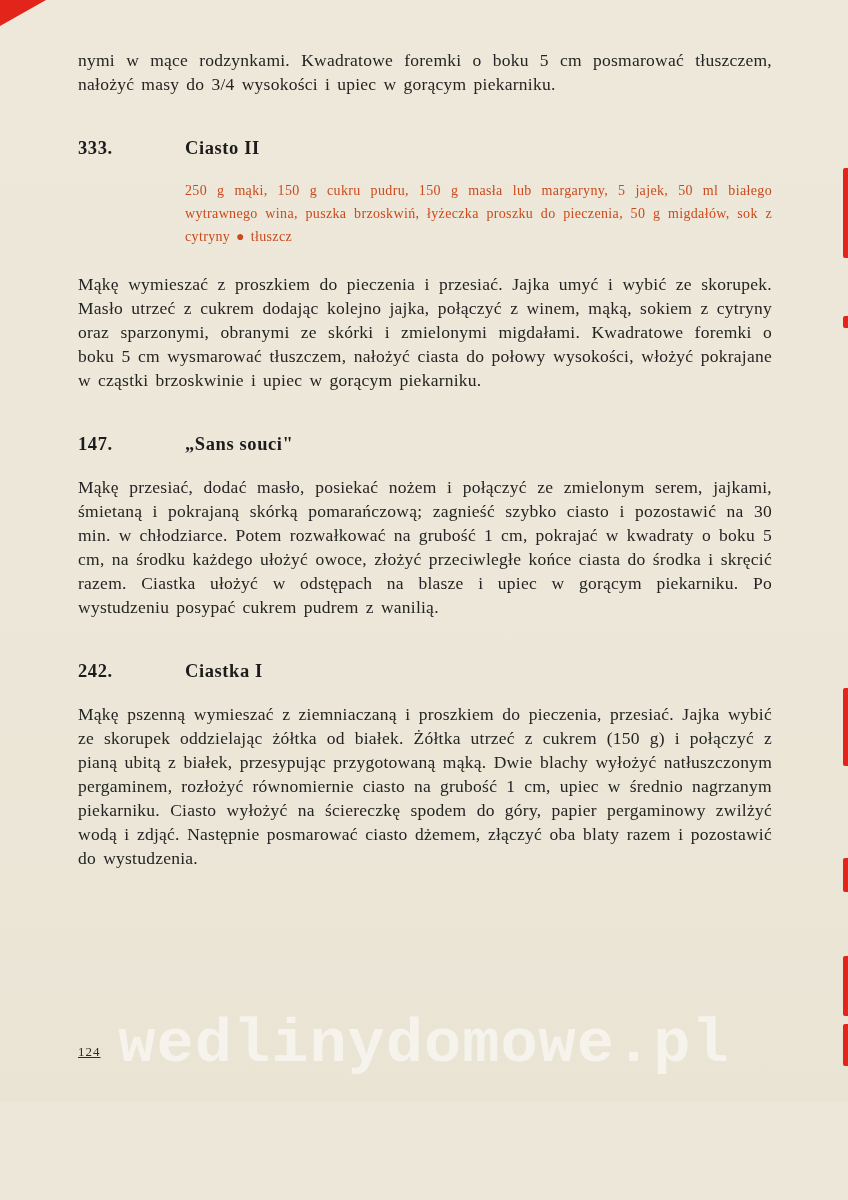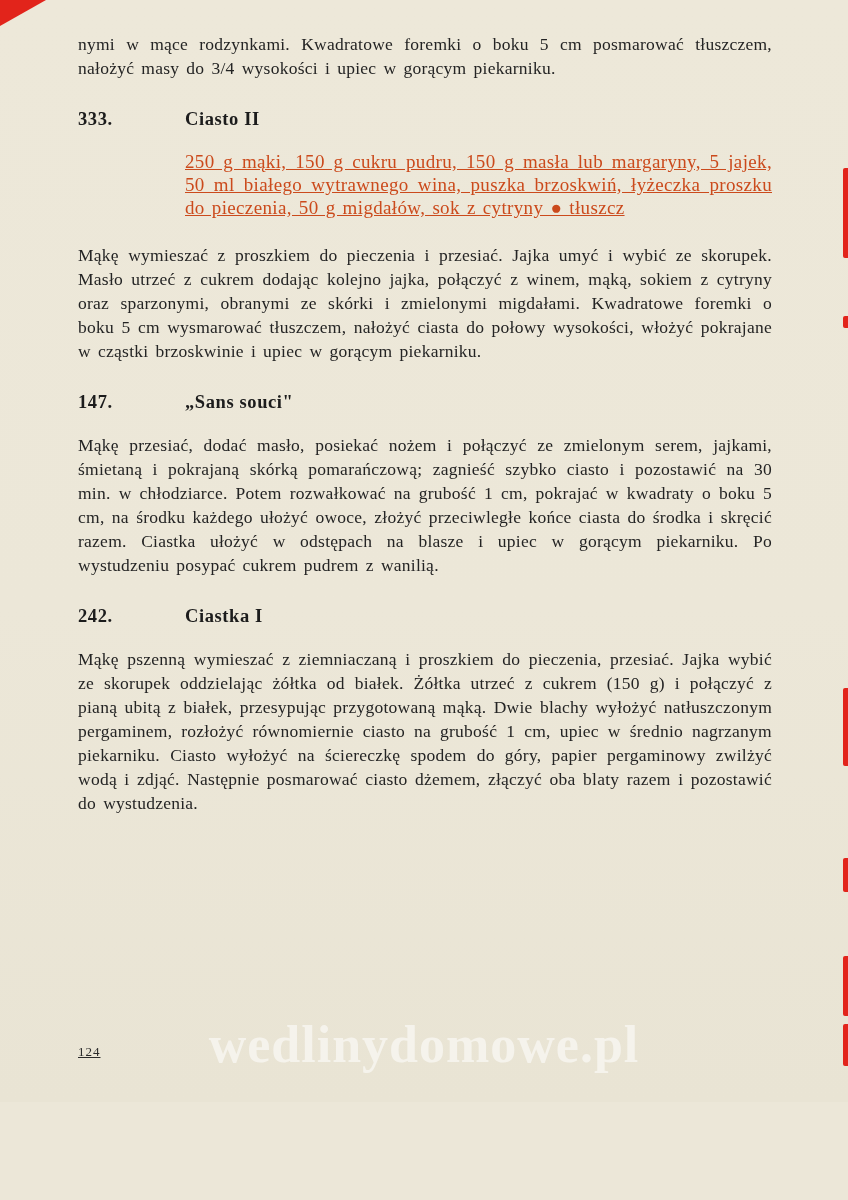--- a/index.html
+++ b/index.html
@@ -9,69 +9,68 @@
     background: #ece7d8;
     font-family: "Liberation Serif", serif;
     color: #242424;
     overflow: hidden;
   }
   .page {
     position: relative;
     width: 848px;
     height: 1102px;
     box-sizing: border-box;
-    padding: 32px 76px 0 78px;
+    padding: 48px 76px 0 78px;
     background: linear-gradient(180deg, #ede8d9 0%, #ece7d8 55%, #e9e4d4 100%);
   }
   .bodytext {
     font-size: 17.5px;
     line-height: 24px;
     text-align: justify;
     margin: 0;
     letter-spacing: 0.25px;
     word-spacing: 2.5px;
     color: #242424;
   }
   .recipe-header {
     display: flex;
     align-items: baseline;
     font-weight: bold;
     font-size: 18.5px;
     letter-spacing: 0.6px;
-    margin: 29px 0 20px 0;
+    margin: 42px 0 20px 0;
     color: #1c1c1c;
   }
   .recipe-number { width: 107px; flex: 0 0 107px; }
   .ingredients {
     color: #cb4a1c;
-    font-size: 19px;
+    font-size: 14px;
     line-height: 23px;
     text-align: justify;
     margin: 0 0 24px 107px;
     letter-spacing: 0.35px;
     word-spacing: 2px;
-    text-decoration: underline;
   }
   .page-number {
     position: absolute;
     left: 78px;
     bottom: 42px;
     font-size: 13px;
     letter-spacing: 1px;
     color: #2a2a2a;
     text-decoration: underline;
   }
   .watermark {
     position: absolute;
     left: 50%;
     transform: translateX(-50%);
-    bottom: 28px;
-    font-family: Liberation Serif, serif;
+    bottom: 22px;
+    font-family: Liberation Mono, monospace;
     font-weight: bold;
-    font-size: 52px;
+    font-size: 62px;
     letter-spacing: 1px;
     color: rgba(255, 255, 255, 0.55);
     white-space: nowrap;
     pointer-events: none;
   }
   
   .scan-corner {
     position: absolute;
     top: 0; left: 0;
     width: 0; height: 0;

